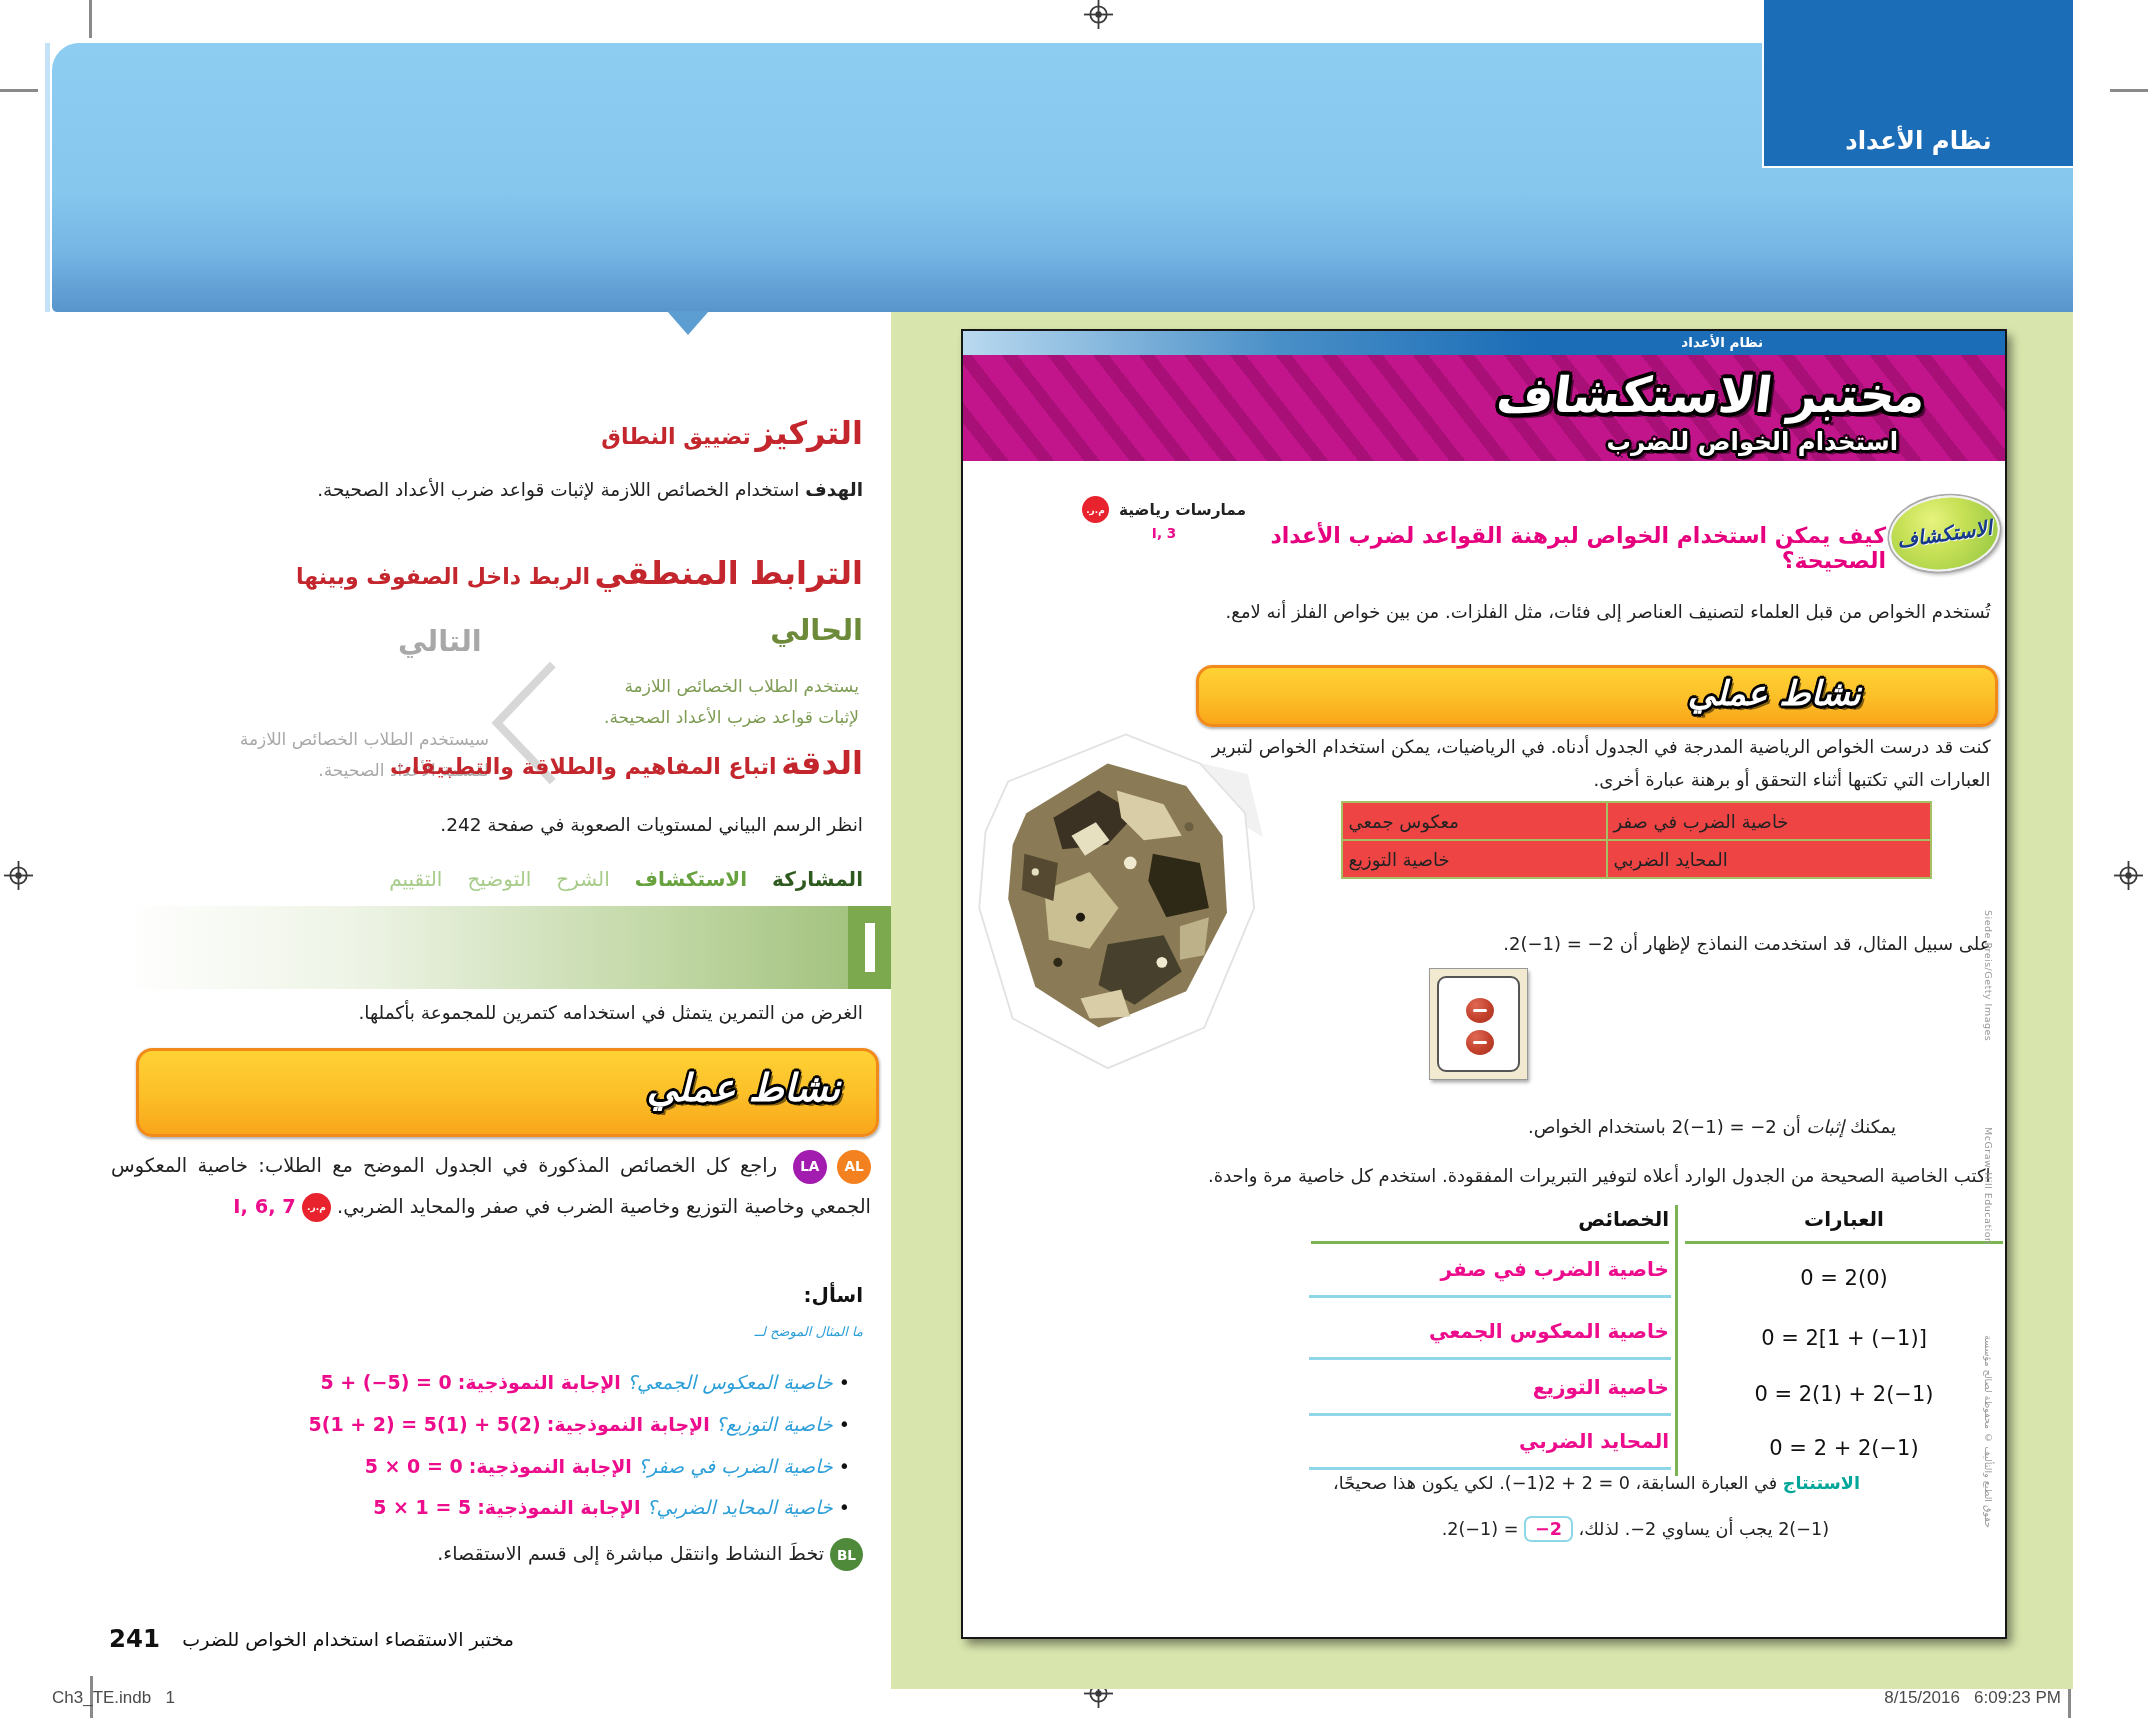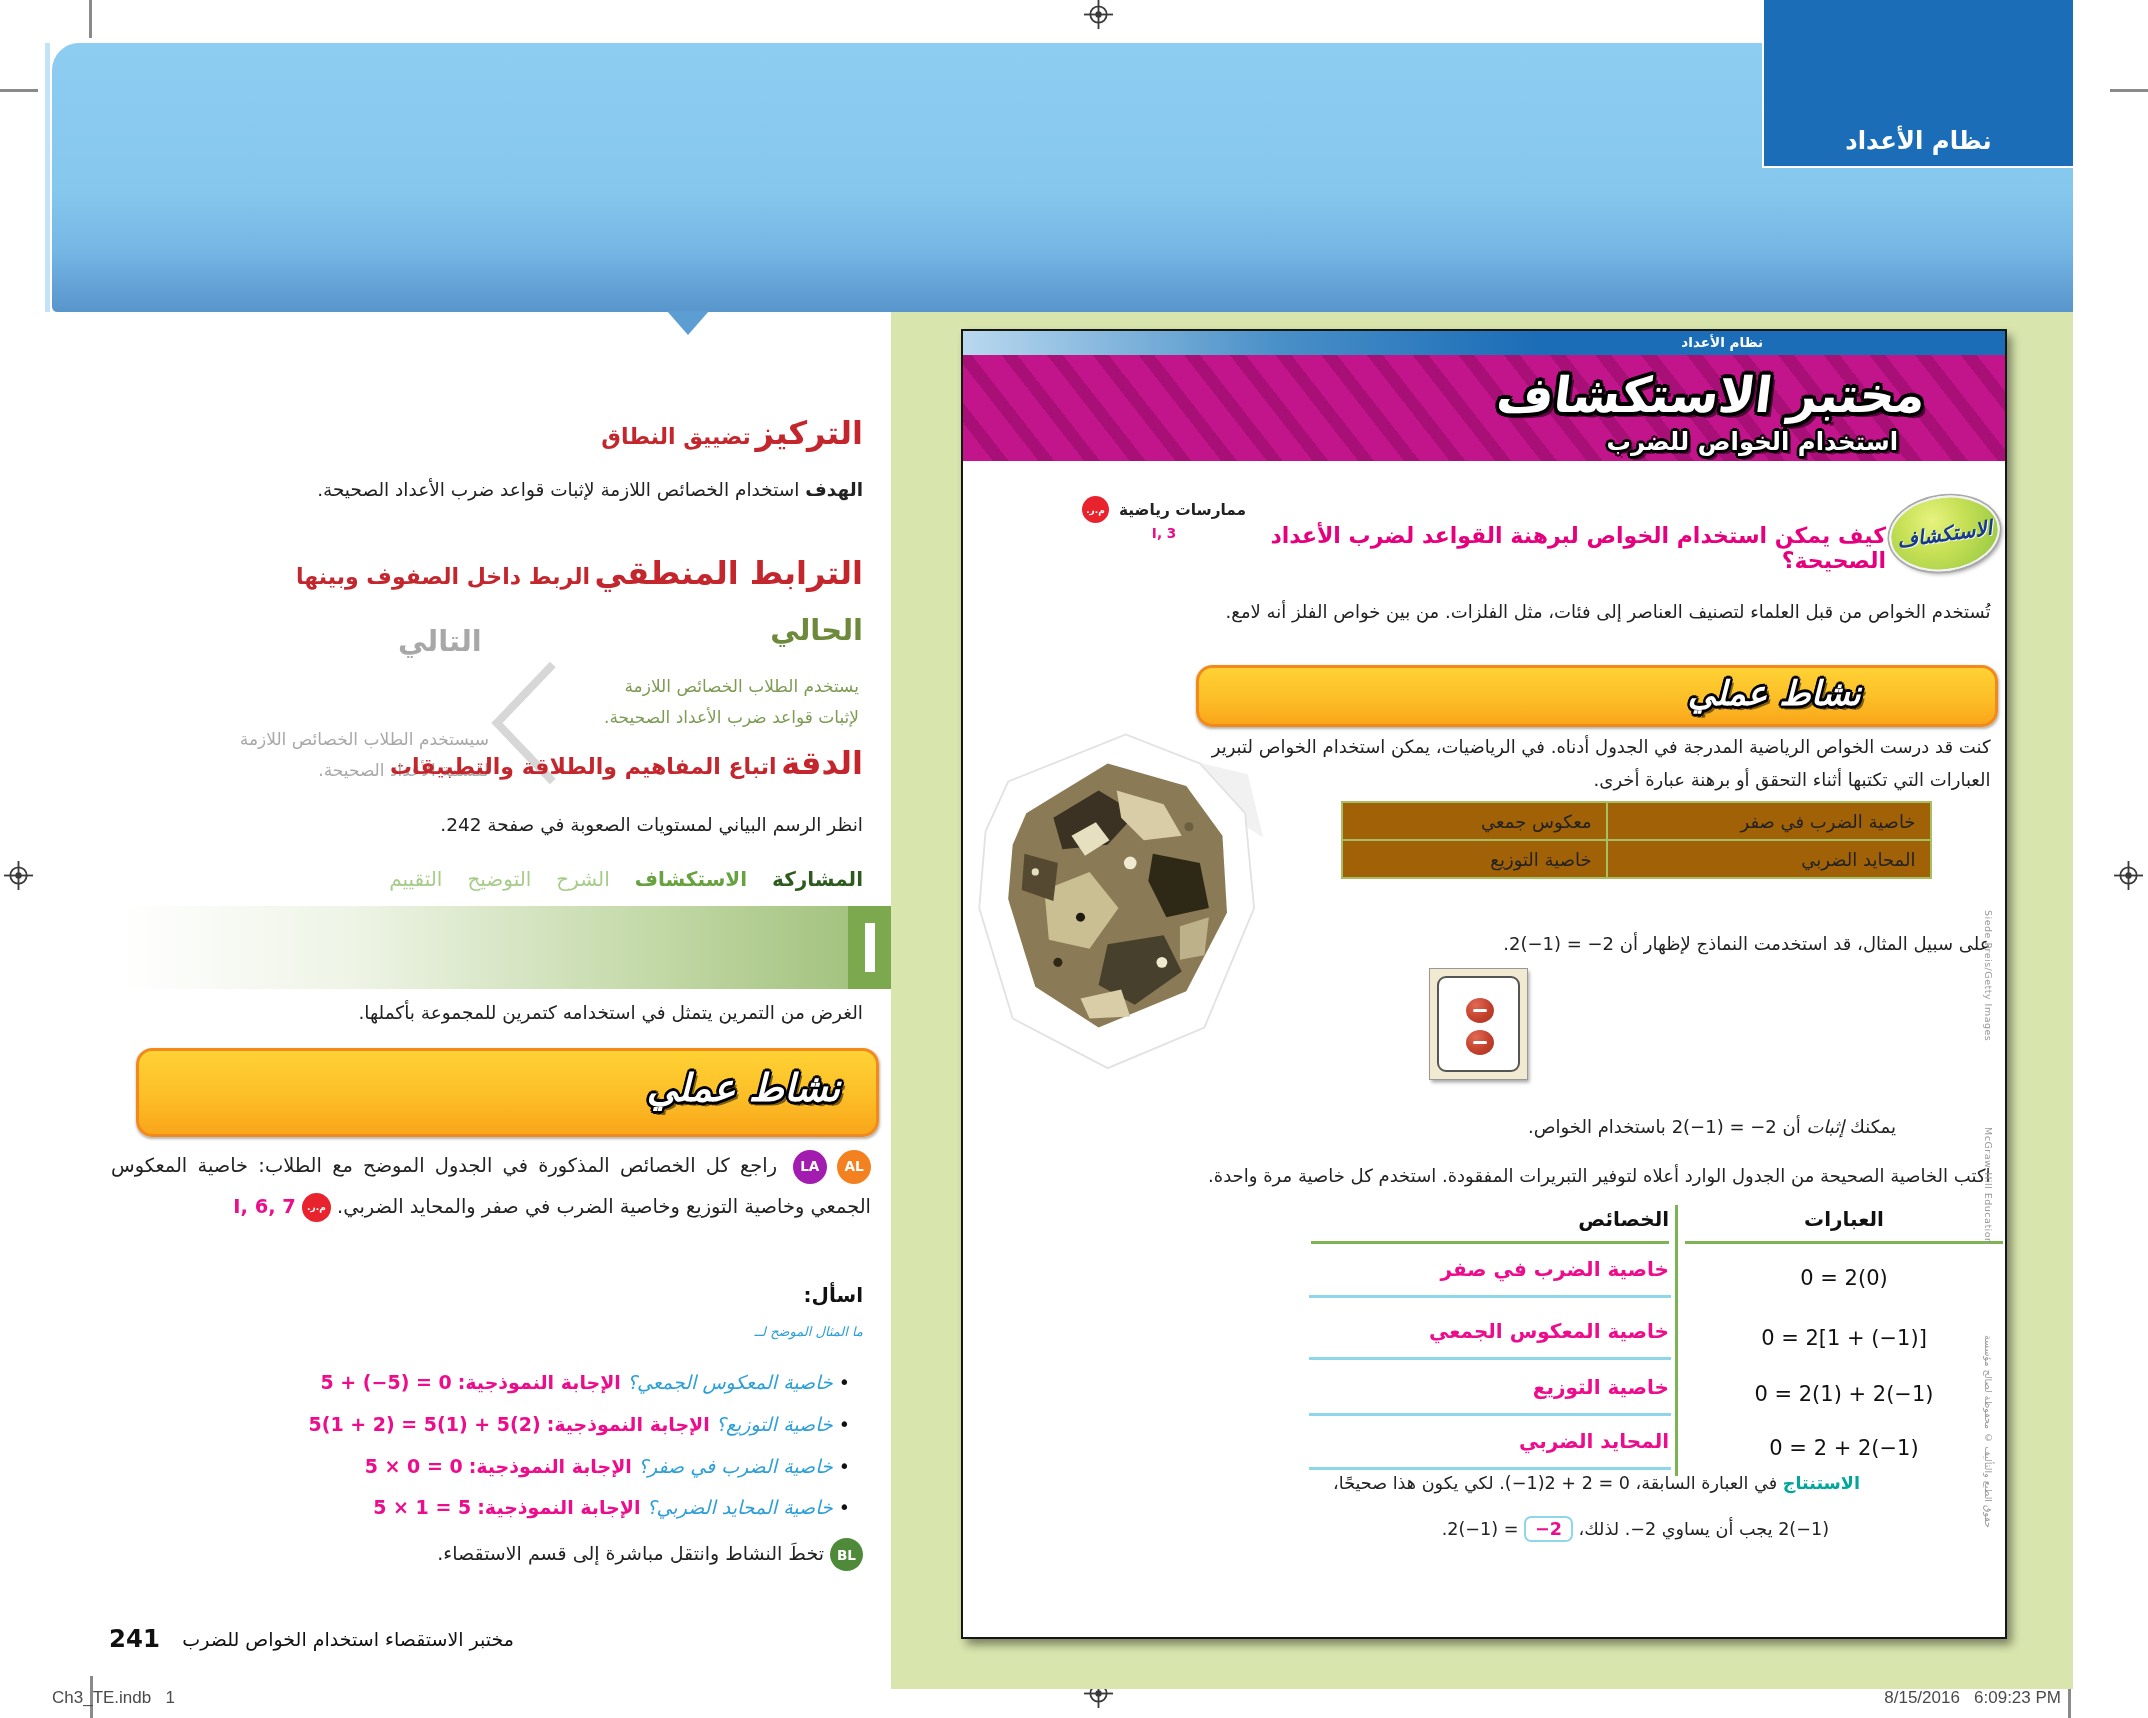--- a/index.html
+++ b/index.html
@@ -41,22 +41,22 @@
     display:flex;align-items:center;justify-content:center;}
   .explore-badge span{color:#173a8c;font-weight:bold;font-style:italic;font-size:20px;
     text-shadow:0.9px 0.9px 0 #fff;}
   .badge-circle{display:inline-flex;align-items:center;justify-content:center;border-radius:50%;
     color:#fff;font-weight:bold;vertical-align:middle;}
   .yellow-banner{border:3.2px solid #f18a1b;border-radius:16.3px;
     background:linear-gradient(180deg,#ffd234 0%,#fcbe27 55%,#f9a61a 100%);box-shadow:0.9px 1.8px 2.7px rgba(0,0,0,.3);}
   .props-table{border-collapse:collapse;direction:rtl;width:591px;}
   .props-table th{background:#d9e5a0;border:2.3px solid #a6bf62;font-size:20px;font-weight:bold;
     height:38px;color:#111;}
-  .props-table td{background:#a16207;border:2.3px solid #a6bf62;font-size:18px;height:36px;
-    padding:0 14.5px 0 5.4px;text-align:right;color:#222;}
+  .props-table td{background:#ef4444;border:2.3px solid #a6bf62;font-size:18px;height:36px;
+    padding:0 14.5px 0 5.4px;text-align:left;color:#222;}
   .pink{color:#ec0c8c;}
   .teal{color:#00a69a;}
   .cyan-line{height:2.7px;background:#8ed7e9;}
   .green-line{background:#7cb453;}
   .boxed{display:inline-block;border:2.3px solid #8ed7e9;border-radius:7.2px;padding:0.9px 9px;
     color:#ec0c8c;font-weight:bold;background:#fff;direction:ltr;unicode-bidi:isolate;}
   
   .red-lg{color:#c3262c;font-weight:bold;font-size:32px;}
   .red-sm{color:#c3262c;font-weight:bold;font-size:22px;}
   .mat{background:#f2ead0;border:1.4px solid #999;box-shadow:1.8px 2.7px 3.6px rgba(0,0,0,.35);}

